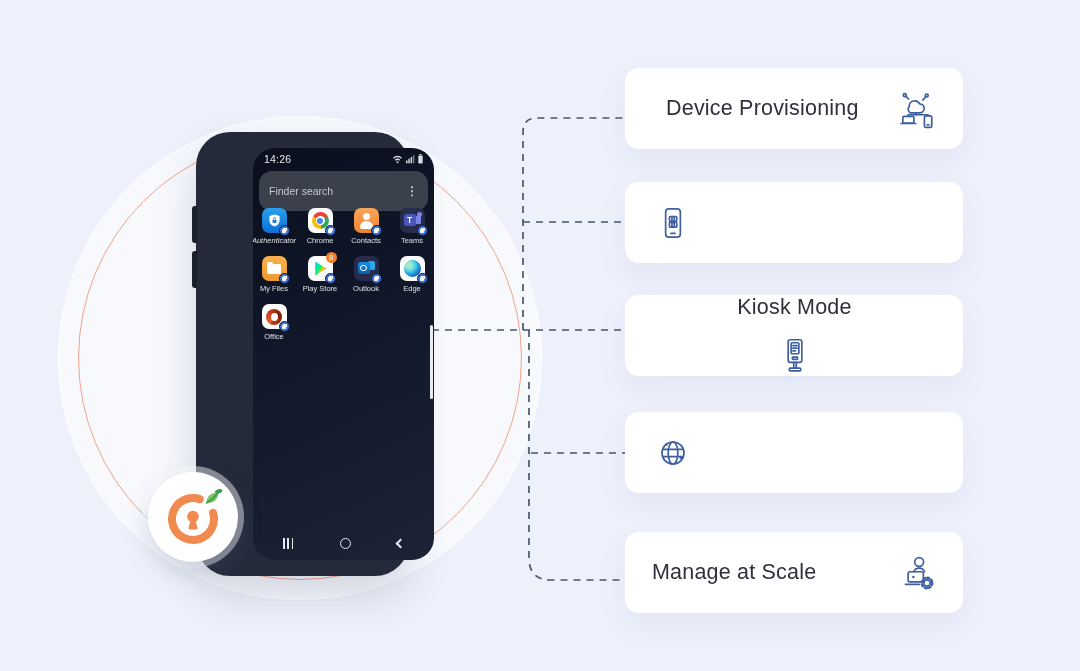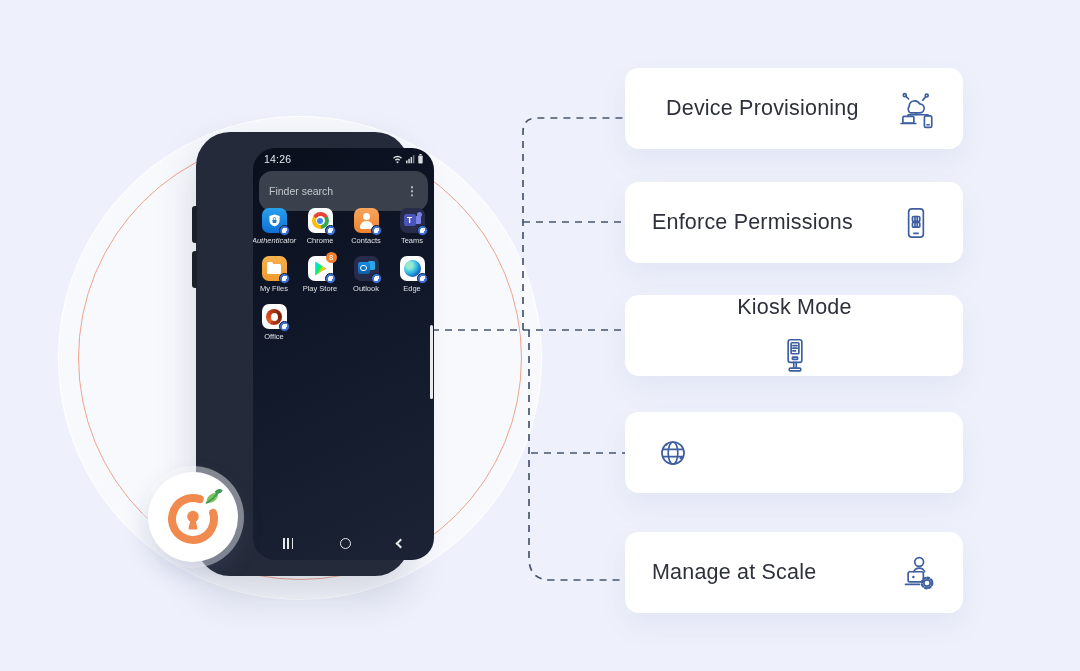--- a/index.html
+++ b/index.html
@@ -333,21 +333,20 @@
       <path d="M12.5 27 v-1.5 h19 v1"></path>
       <rect x="7.5" y="27" width="10.5" height="6.5" rx="1"></rect>
       <path d="M5.8 33.8 h14"></path>
       <rect x="28" y="26.5" width="7" height="11" rx="1.6"></rect>
       <path d="M30.5 35 h2"></path>
     </g>
   </svg>
 </div>
 
 <div class="card" style="top:182px;">
-  <span class="card-label">Enforce Permissions</span>
   <svg class="card-icon" width="42" height="42" viewBox="0 0 40 40">
     <g fill="none" stroke="#3D5F9F" stroke-width="1.6" stroke-linecap="round" stroke-linejoin="round">
       <rect x="13" y="6.5" width="14" height="27" rx="3"></rect>
       <path d="M18 29.8 h4"></path>
       <rect x="16.6" y="13.8" width="4.6" height="4.6" rx="1"></rect>
       <rect x="22.2" y="13.8" width="4.6" height="4.6" rx="1" transform="translate(-3.2 0)"></rect>
       <rect x="16.6" y="19.4" width="4.6" height="4.6" rx="1"></rect>
       <rect x="22.2" y="19.4" width="4.6" height="4.6" rx="1" transform="translate(-3.2 0)"></rect>
     </g>
   </svg>

